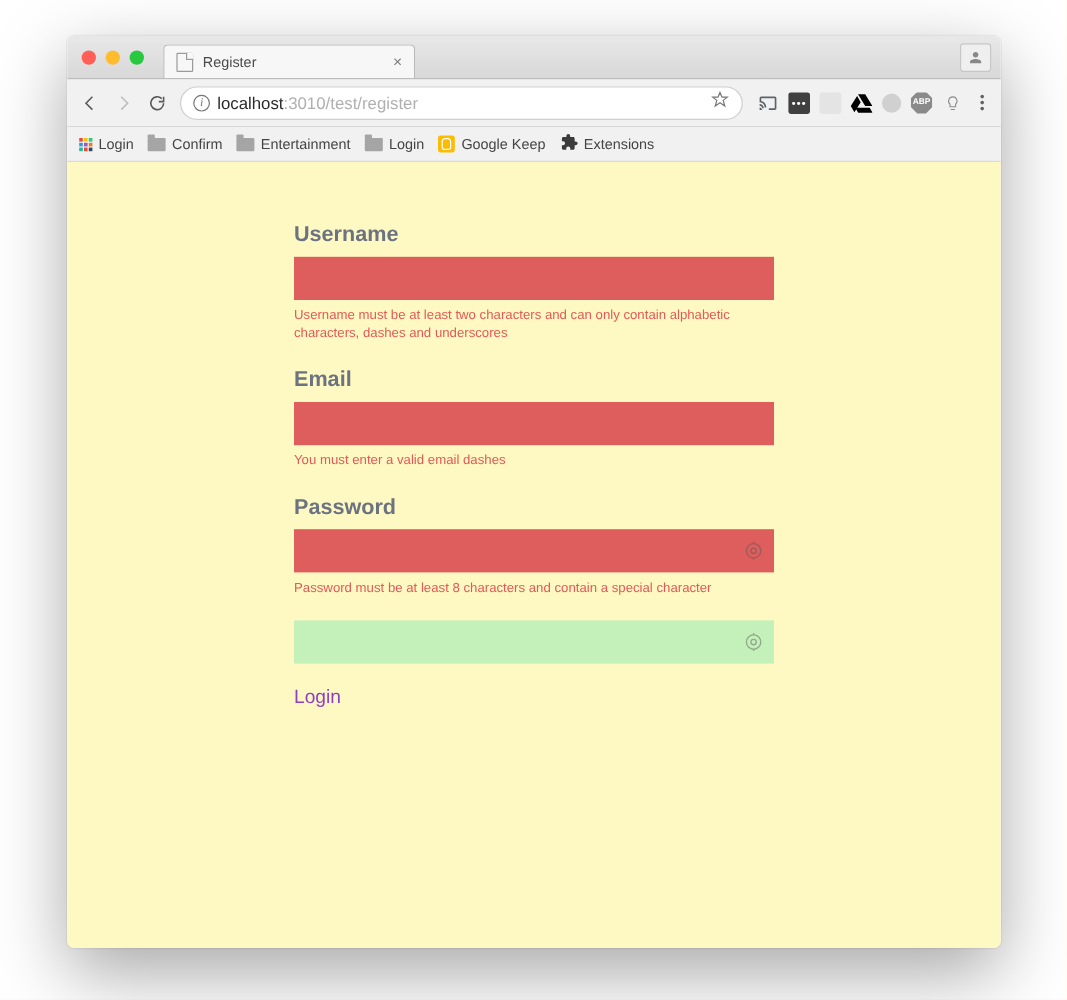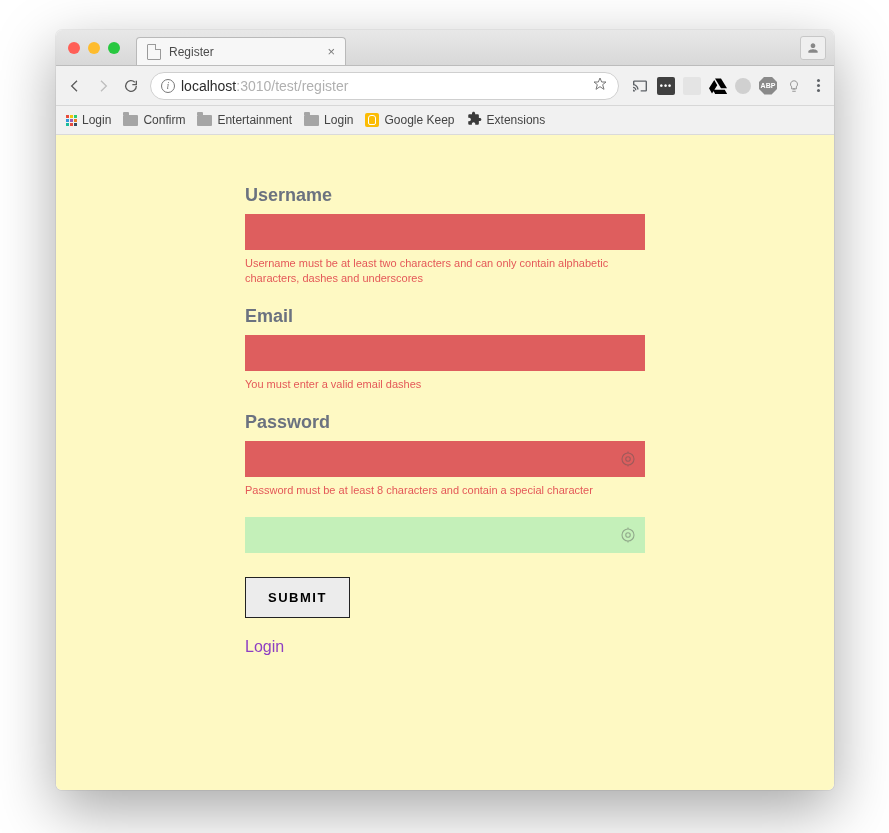--- a/index.html
+++ b/index.html
@@ -375,20 +375,19 @@
           <span class="pw-icon">
             <svg viewBox="0 0 24 24">
                 <circle cx="12" cy="12" r="8"></circle>
                 <circle cx="12" cy="12" r="3"></circle>
                 <path d="M12 4v-2M12 22v-2"></path>
               </svg>
           </span>
         </div>
       </div>
 
-      <button class="submit">SUBMIT</button>
 
       <a class="login-link">Login</a>
 
     </div>
   </div>
 
 </div>
 
 </body></html>

